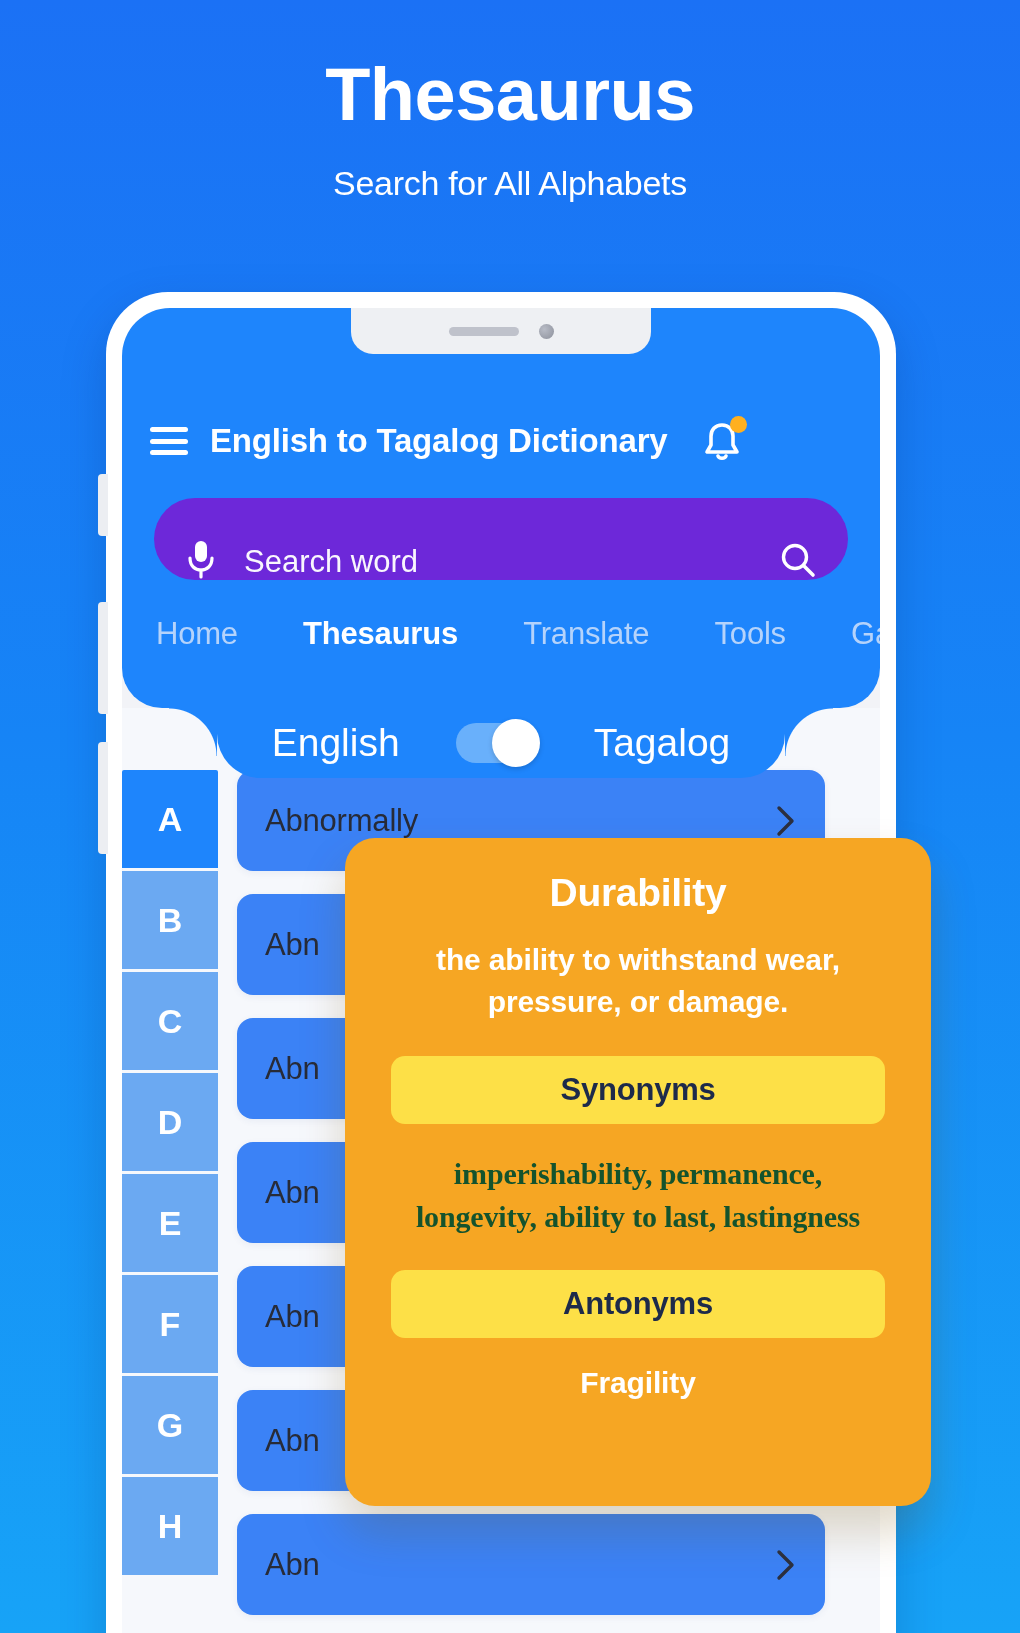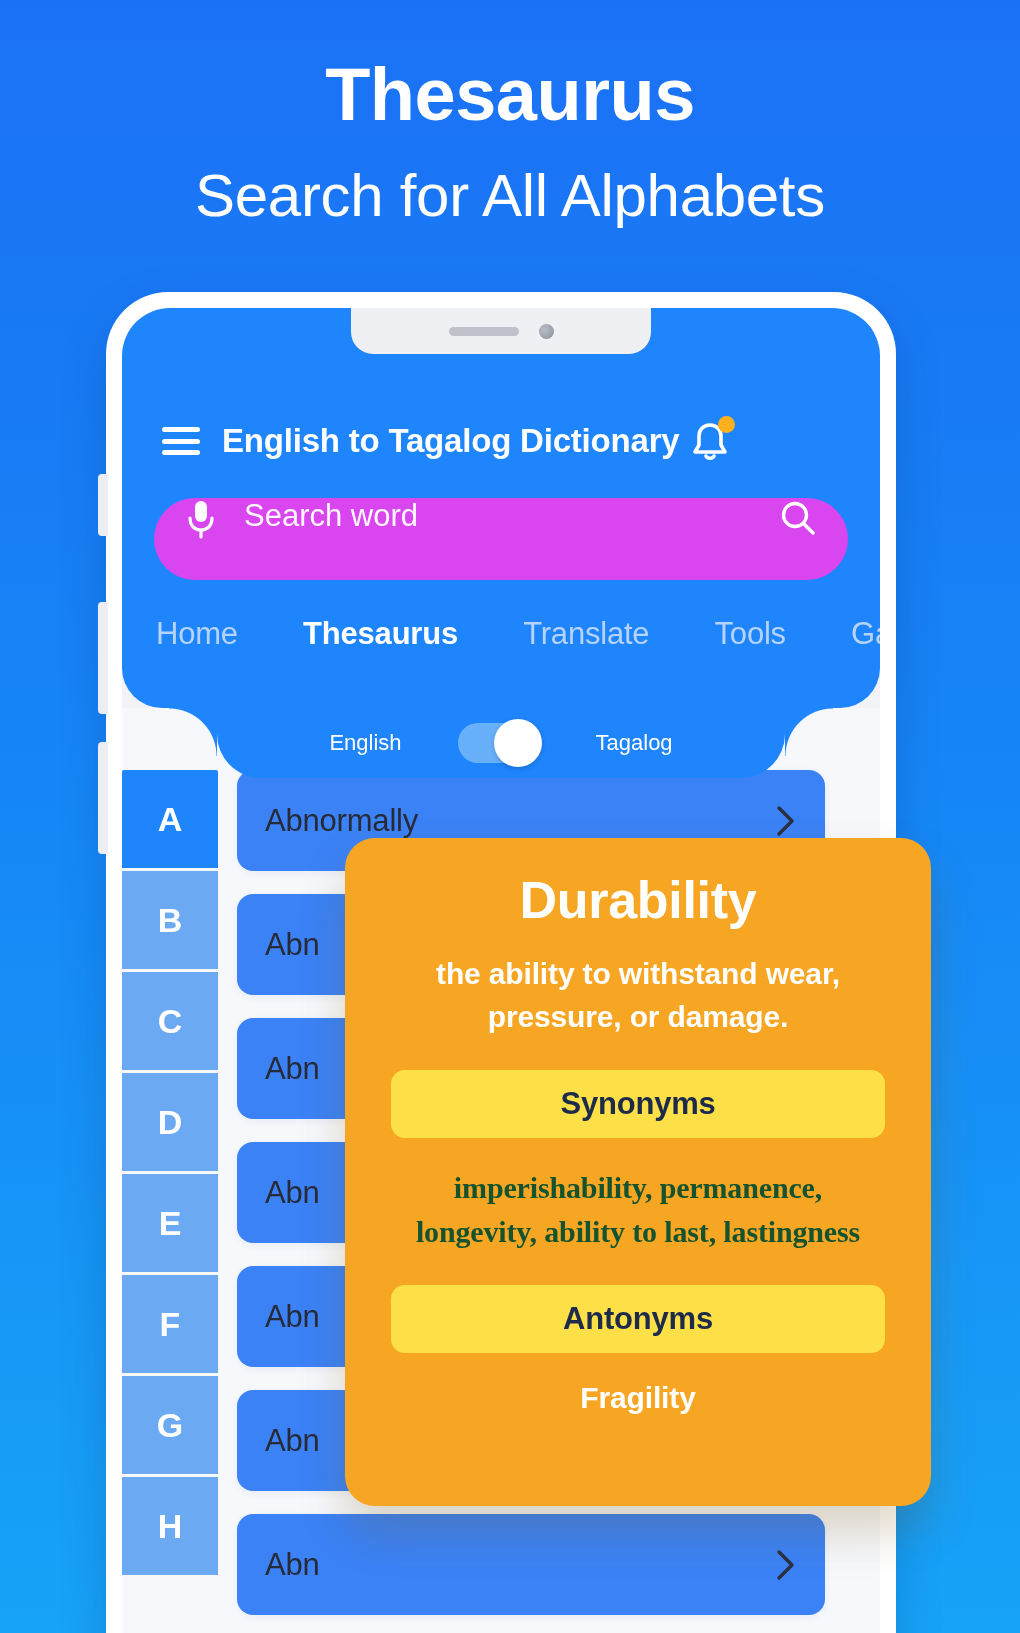--- a/index.html
+++ b/index.html
@@ -12,21 +12,21 @@
 
   
   .promo { position:absolute; top:0; left:0; width:1020px; text-align:center; }
   .promo-title {
     margin-top:58px;
     font-size:74px; font-weight:bold; color:#ffffff;
     letter-spacing:-0.5px; line-height:1.0;
   }
   .promo-sub {
     margin-top:34px;
-    font-size:60px; font-weight:normal; color:#ffffff;
+    font-size:34px; font-weight:normal; color:#ffffff;
     letter-spacing:-0.3px; line-height:1.0;
   }
 
   
   .phone {
     position:absolute; left:106px; top:292px;
     width:790px; height:1420px;
     background:#ffffff;
     border-radius:62px 62px 0 0;
     box-shadow:0 18px 46px rgba(0,40,110,0.22);
@@ -55,42 +55,42 @@
   .camera  { width:15px; height:15px; border-radius:50%;
              background:radial-gradient(circle at 35% 35%,#b8bcc6,#8c909b); }
 
   
   .app-header {
     position:absolute; left:0; top:0; width:758px; height:400px;
     background:#1e85fc; border-radius:0 0 40px 40px; z-index:4;
   }
   .appbar {
     position:absolute; left:0; top:100px; width:654px; height:66px;
-    display:flex; align-items:center; padding:0 40px;
+    display:flex; align-items:center; padding:0 28px;
   }
   .hamburger { width:38px; height:28px; display:flex; flex-direction:column;
                justify-content:space-between; flex:0 0 auto; }
   .hamburger span { display:block; height:5px; border-radius:3px; background:#fff; }
   .hamburger span:nth-child(1){ width:38px; }
   .hamburger span:nth-child(2){ width:38px; }
   .hamburger span:nth-child(3){ width:38px; }
   .appbar-title {
     flex:1 1 auto; margin-left:22px;
     font-size:33px; font-weight:bold; color:#ffffff; letter-spacing:-0.2px;
   }
   .bell-wrap { position:relative; width:52px; height:52px; flex:0 0 auto; }
   .bell-wrap svg { width:52px; height:52px; display:block; }
   .bell-dot { position:absolute; right:1px; top:1px; width:17px; height:17px;
               border-radius:50%; background:#ffb01f; }
 
   
   .searchbar {
     position:absolute; left:32px; top:190px; width:694px; height:82px;
-    background:#d946ef; border-radius:41px;
-    display:flex; align-items:flex-start; padding:0 30px;
+    background:#6d28d9; border-radius:41px;
+    display:flex; align-items:flex-end; padding:0 30px;
   }
   .mic-icon { width:34px; height:42px; flex:0 0 auto; }
   .search-placeholder {
     flex:1 1 auto; margin-left:26px;
     font-size:31px; color:#ffffff; opacity:0.96;
   }
   .mag-icon { width:40px; height:40px; flex:0 0 auto; }
 
   
   .navtabs {
@@ -105,21 +105,21 @@
   .lang-strip {
     position:absolute; left:95px; top:400px; width:568px; height:70px;
     background:#1e85fc; border-radius:0 0 44px 44px; z-index:5;
     display:flex; align-items:center; justify-content:center; gap:56px;
   }
   .lang-corner { position:absolute; top:400px; width:48px; height:48px; z-index:5; }
   .lang-corner.left  { left:47px;  background:
       radial-gradient(circle at 0% 100%, transparent 47px, #1e85fc 48px); }
   .lang-corner.right { left:663px; background:
       radial-gradient(circle at 100% 100%, transparent 47px, #1e85fc 48px); }
-  .lang-label { font-size:22px; color:#ffffff; font-weight:normal; }
+  .lang-label { font-size:39px; color:#ffffff; font-weight:normal; }
   .toggle {
     width:82px; height:40px; border-radius:20px; background:#69b0fb;
     position:relative; flex:0 0 auto;
   }
   .toggle-knob { position:absolute; right:-2px; top:-4px; width:48px; height:48px;
                  border-radius:50%; background:#ffffff;
                  box-shadow:0 2px 5px rgba(0,0,0,0.17); }
 
   
   .content { position:absolute; left:0; top:400px; width:758px; height:1004px;
@@ -149,21 +149,21 @@
   
   .popup {
     position:absolute; left:345px; top:838px;
     width:586px; height:668px;
     background:#f6a623; border-radius:30px;
     z-index:20; padding:34px 46px 0 46px;
     text-align:center;
     box-shadow:0 26px 46px rgba(120,80,10,0.22);
   }
   .popup-title {
-    font-size:52px; font-weight:bold; color:#ffffff;
+    font-size:39px; font-weight:bold; color:#ffffff;
     letter-spacing:-0.3px; line-height:1.1;
   }
   .popup-def {
     margin-top:24px; font-size:30px; font-weight:bold; color:#ffffff;
     line-height:1.42; letter-spacing:-0.15px;
   }
   .pill {
     margin:32px auto 0 auto; width:100%; height:68px;
     background:#fde047; border-radius:14px;
     display:flex; align-items:center; justify-content:center;

